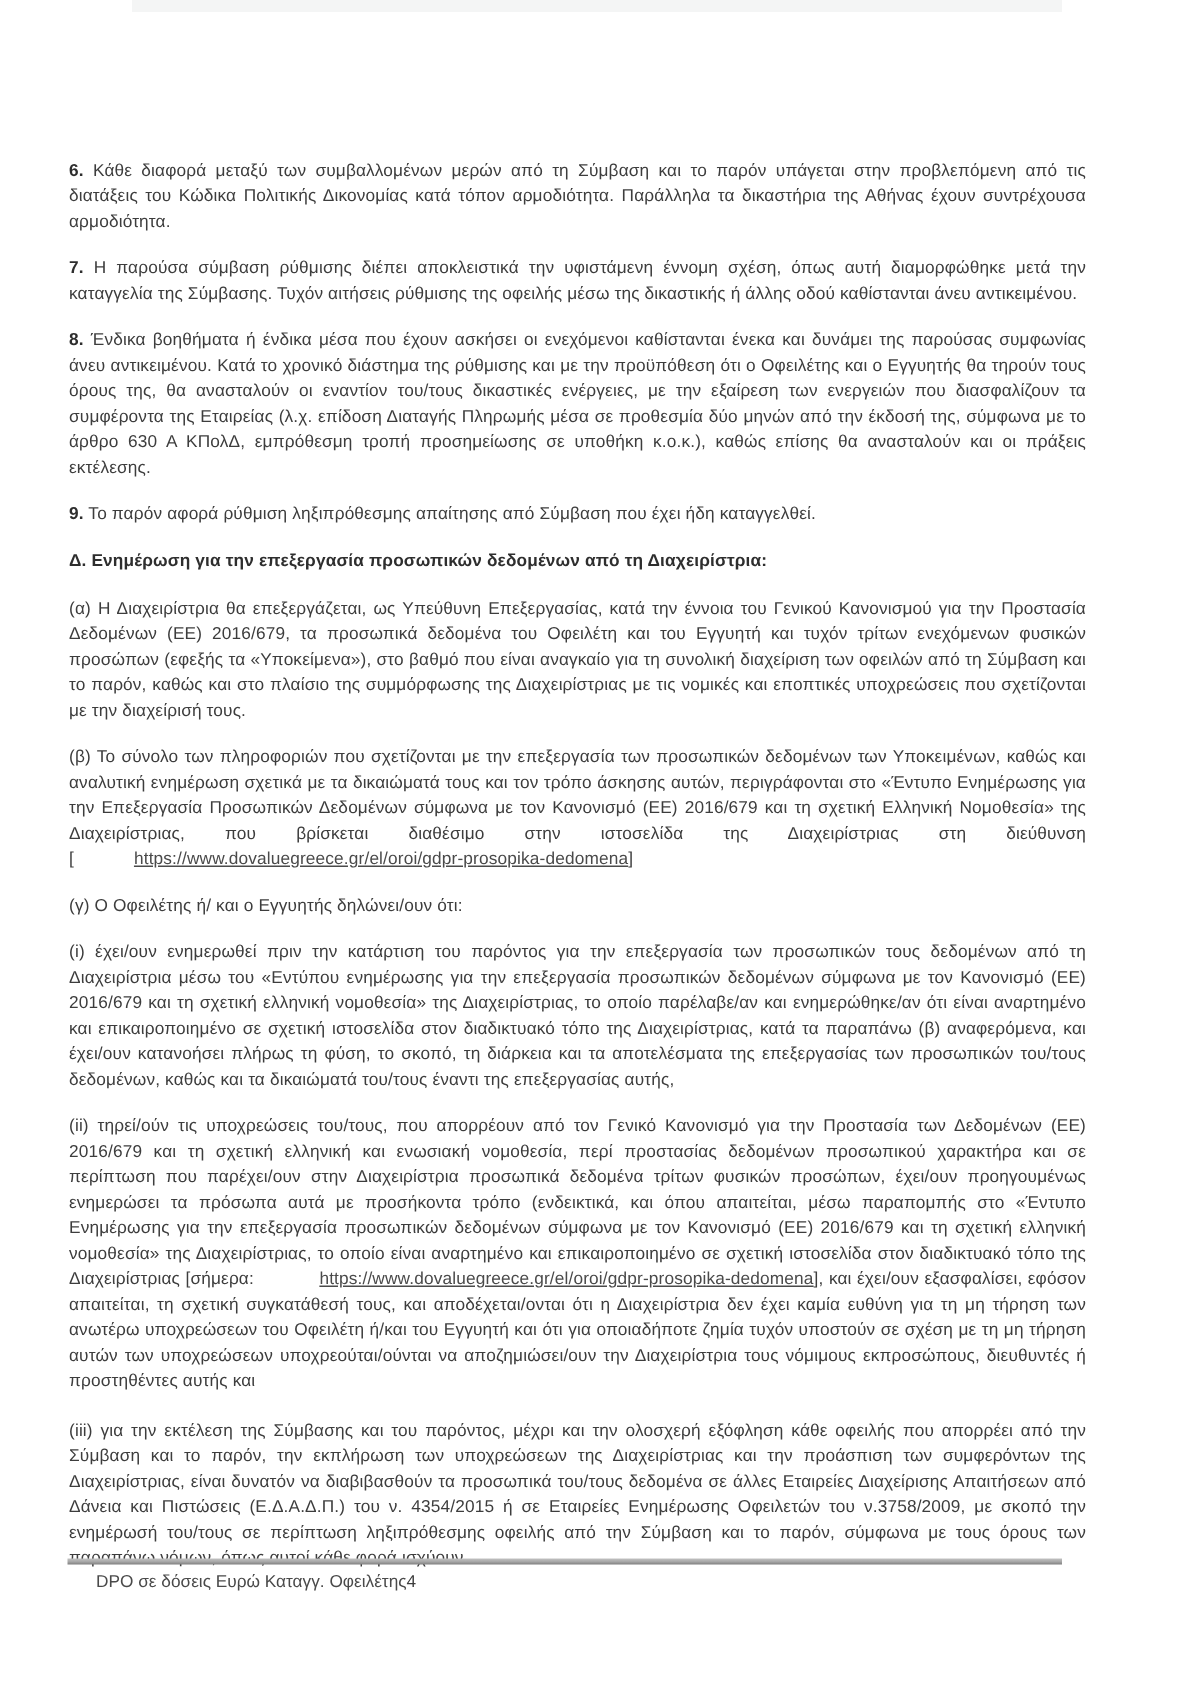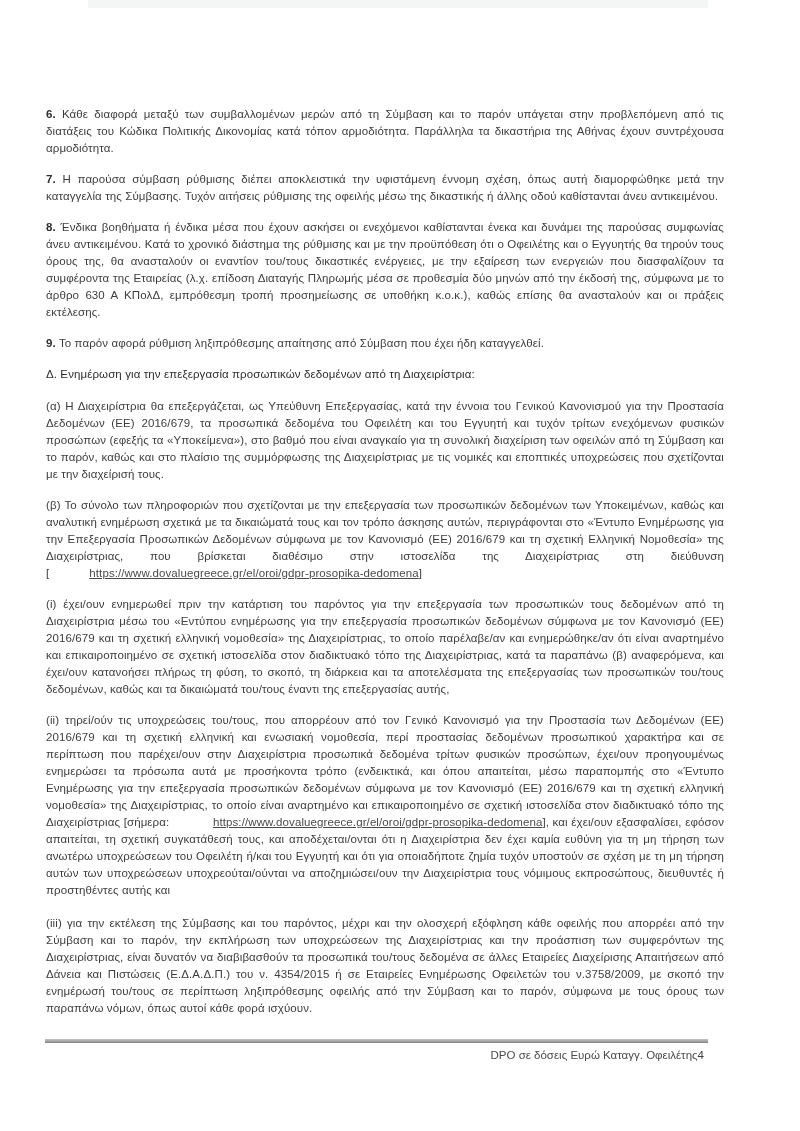--- a/index.html
+++ b/index.html
@@ -21,61 +21,62 @@
   .doc-body {
     position:absolute;
     top:106px; left:46px;
     width:678px;
     font-size:11.5px;
     line-height:17px;
     text-align:justify;
     letter-spacing:0.1px;
   }
   .para { margin:0 0 14px 0; }
-  .para.heading { font-weight:normal; color:#2e2e2e; margin-bottom:15px; }
+  .para.heading { font-weight:bold; color:#2e2e2e; margin-bottom:15px; }
   .para.gap-small { margin-top:10px; }
   .para.gap-large { margin-top:16px; }
   .para b.num { font-weight:bold; color:#2e2e2e; }
   .doc-link {
     text-decoration:underline;
     color:#4a4a4a;
     padding-left:40px;
   }
   .footer-rule {
     position:absolute;
     left:45px; top:1039px;
     width:663px; height:4px;
     background:linear-gradient(to bottom, #c2c2c2 0%, #a6a6a6 55%, #7e7e7e 100%);
   }
   .footer-row {
     position:absolute;
     left:64px; top:1049px;
     width:640px;
     display:flex;
-    justify-content:flex-end;
+    justify-content:flex-start;
     align-items:flex-start;
     font-size:11.5px;
     color:#4a4a4a;
   }
   .footer-page { color:#3d3d3d; }
 </style>
 </head>
 <body>
 
 <div class="page">
   <div class="top-band"></div>
 
   <div class="doc-body" id="doc-body">
       <p class="para numbered"><b class="num">6.</b> <span>Κάθε διαφορά μεταξύ των συμβαλλομένων μερών από τη Σύμβαση και το παρόν υπάγεται στην προβλεπόμενη από τις διατάξεις του Κώδικα Πολιτικής Δικονομίας κατά τόπον αρμοδιότητα. Παράλληλα τα δικαστήρια της Αθήνας έχουν συντρέχουσα αρμοδιότητα.</span></p>
       <p class="para numbered"><b class="num">7.</b> <span>Η παρούσα σύμβαση ρύθμισης διέπει αποκλειστικά την υφιστάμενη έννομη σχέση, όπως αυτή διαμορφώθηκε μετά την καταγγελία της Σύμβασης. Τυχόν αιτήσεις ρύθμισης της οφειλής μέσω της δικαστικής ή άλλης οδού καθίστανται άνευ αντικειμένου.</span></p>
       <p class="para numbered"><b class="num">8.</b> <span>Ένδικα βοηθήματα ή ένδικα μέσα που έχουν ασκήσει οι ενεχόμενοι καθίστανται ένεκα και δυνάμει της παρούσας συμφωνίας άνευ αντικειμένου. Κατά το χρονικό διάστημα της ρύθμισης και με την προϋπόθεση ότι ο Οφειλέτης και ο Εγγυητής θα τηρούν τους όρους της, θα ανασταλούν οι εναντίον του/τους δικαστικές ενέργειες, με την εξαίρεση των ενεργειών που διασφαλίζουν τα συμφέροντα της Εταιρείας (λ.χ. επίδοση Διαταγής Πληρωμής μέσα σε προθεσμία δύο μηνών από την έκδοσή της, σύμφωνα με το άρθρο 630 Α ΚΠολΔ, εμπρόθεσμη τροπή προσημείωσης σε υποθήκη κ.ο.κ.), καθώς επίσης θα ανασταλούν και οι πράξεις εκτέλεσης.</span></p>
       <p class="para numbered"><b class="num">9.</b> <span>Το παρόν αφορά ρύθμιση ληξιπρόθεσμης απαίτησης από Σύμβαση που έχει ήδη καταγγελθεί.</span></p>
       <p class="para heading">Δ. Ενημέρωση για την επεξεργασία προσωπικών δεδομένων από τη Διαχειρίστρια:</p>
       <p class="para plain">(α) Η Διαχειρίστρια θα επεξεργάζεται, ως Υπεύθυνη Επεξεργασίας, κατά την έννοια του Γενικού Κανονισμού για την Προστασία Δεδομένων (ΕΕ) 2016/679,  τα προσωπικά δεδομένα του Οφειλέτη και του Εγγυητή και τυχόν τρίτων ενεχόμενων φυσικών προσώπων (εφεξής τα «Υποκείμενα»), στο βαθμό που είναι αναγκαίο για τη συνολική διαχείριση των οφειλών από τη Σύμβαση και το παρόν, καθώς και στο πλαίσιο της συμμόρφωσης της Διαχειρίστριας με τις νομικές και εποπτικές υποχρεώσεις που σχετίζονται με την διαχείρισή τους.</p>
       <p class="para rich"><span>(β) Το σύνολο των πληροφοριών που σχετίζονται με την επεξεργασία των προσωπικών δεδομένων των Υποκειμένων, καθώς και αναλυτική ενημέρωση σχετικά με τα δικαιώματά τους και τον τρόπο άσκησης αυτών, περιγράφονται στο «Έντυπο Ενημέρωσης για την Επεξεργασία Προσωπικών Δεδομένων σύμφωνα με τον Κανονισμό (ΕΕ) 2016/679 και τη σχετική Ελληνική Νομοθεσία» της Διαχειρίστριας, που βρίσκεται διαθέσιμο στην ιστοσελίδα της Διαχειρίστριας στη διεύθυνση [</span><span class="doc-link">https://www.dovaluegreece.gr/el/oroi/gdpr-prosopika-dedomena</span><span>]</span></p>
+      <p class="para plain">(γ) Ο Οφειλέτης ή/ και ο Εγγυητής δηλώνει/ουν ότι:</p>
       <p class="para plain">(i) έχει/ουν ενημερωθεί πριν την κατάρτιση του παρόντος για την επεξεργασία των προσωπικών τους δεδομένων από τη Διαχειρίστρια μέσω του «Εντύπου ενημέρωσης για την επεξεργασία προσωπικών δεδομένων σύμφωνα με τον Κανονισμό (ΕΕ) 2016/679 και τη σχετική ελληνική νομοθεσία» της Διαχειρίστριας, το οποίο παρέλαβε/αν και ενημερώθηκε/αν ότι είναι αναρτημένο και επικαιροποιημένο σε σχετική ιστοσελίδα στον διαδικτυακό τόπο της Διαχειρίστριας, κατά τα παραπάνω (β) αναφερόμενα, και έχει/ουν κατανοήσει πλήρως τη φύση, το σκοπό, τη διάρκεια και τα αποτελέσματα της επεξεργασίας των προσωπικών του/τους δεδομένων, καθώς και τα δικαιώματά του/τους έναντι της επεξεργασίας αυτής,</p>
       <p class="para rich gap-small"><span>(ii) τηρεί/ούν τις υποχρεώσεις του/τους, που απορρέουν από τον Γενικό Κανονισμό για την Προστασία των Δεδομένων (ΕΕ) 2016/679 και τη σχετική ελληνική και ενωσιακή νομοθεσία, περί προστασίας δεδομένων προσωπικού χαρακτήρα και σε περίπτωση που παρέχει/ουν στην Διαχειρίστρια προσωπικά δεδομένα τρίτων φυσικών προσώπων, έχει/ουν προηγουμένως ενημερώσει τα πρόσωπα αυτά με προσήκοντα τρόπο (ενδεικτικά, και όπου απαιτείται, μέσω παραπομπής στο «Έντυπο Ενημέρωσης για την επεξεργασία προσωπικών δεδομένων σύμφωνα με τον Κανονισμό (ΕΕ) 2016/679 και τη σχετική ελληνική νομοθεσία» της Διαχειρίστριας, το οποίο είναι αναρτημένο και επικαιροποιημένο σε σχετική ιστοσελίδα στον διαδικτυακό τόπο της Διαχειρίστριας [σήμερα: </span><span class="doc-link">https://www.dovaluegreece.gr/el/oroi/gdpr-prosopika-dedomena</span><span>], και έχει/ουν εξασφαλίσει, εφόσον απαιτείται, τη σχετική συγκατάθεσή τους, και αποδέχεται/ονται ότι η Διαχειρίστρια δεν έχει καμία ευθύνη για τη μη τήρηση των ανωτέρω υποχρεώσεων του Οφειλέτη ή/και του Εγγυητή και ότι για οποιαδήποτε ζημία τυχόν υποστούν σε σχέση με τη μη τήρηση αυτών των υποχρεώσεων υποχρεούται/ούνται να αποζημιώσει/ουν την Διαχειρίστρια τους νόμιμους εκπροσώπους, διευθυντές ή προστηθέντες αυτής και</span></p>
       <p class="para plain gap-large">(iii) για την εκτέλεση της Σύμβασης και του παρόντος, μέχρι και την ολοσχερή εξόφληση κάθε οφειλής που απορρέει από την Σύμβαση και το παρόν, την εκπλήρωση των υποχρεώσεων της Διαχειρίστριας και την προάσπιση των συμφερόντων της Διαχειρίστριας, είναι δυνατόν να διαβιβασθούν τα προσωπικά του/τους δεδομένα σε άλλες Εταιρείες Διαχείρισης Απαιτήσεων από Δάνεια και Πιστώσεις (Ε.Δ.Α.Δ.Π.) του ν. 4354/2015 ή σε Εταιρείες Ενημέρωσης Οφειλετών του ν.3758/2009, με σκοπό την ενημέρωσή του/τους σε περίπτωση ληξιπρόθεσμης οφειλής από την Σύμβαση και το παρόν, σύμφωνα με τους όρους των παραπάνω νόμων, όπως αυτοί κάθε φορά ισχύουν.</p>
     </div>
 
   <div class="footer-rule"></div>
   <div class="footer-row">
     <span>DPO σε δόσεις Ευρώ Καταγγ. Οφειλέτης</span>
     <span class="footer-page">4</span>
   </div>

